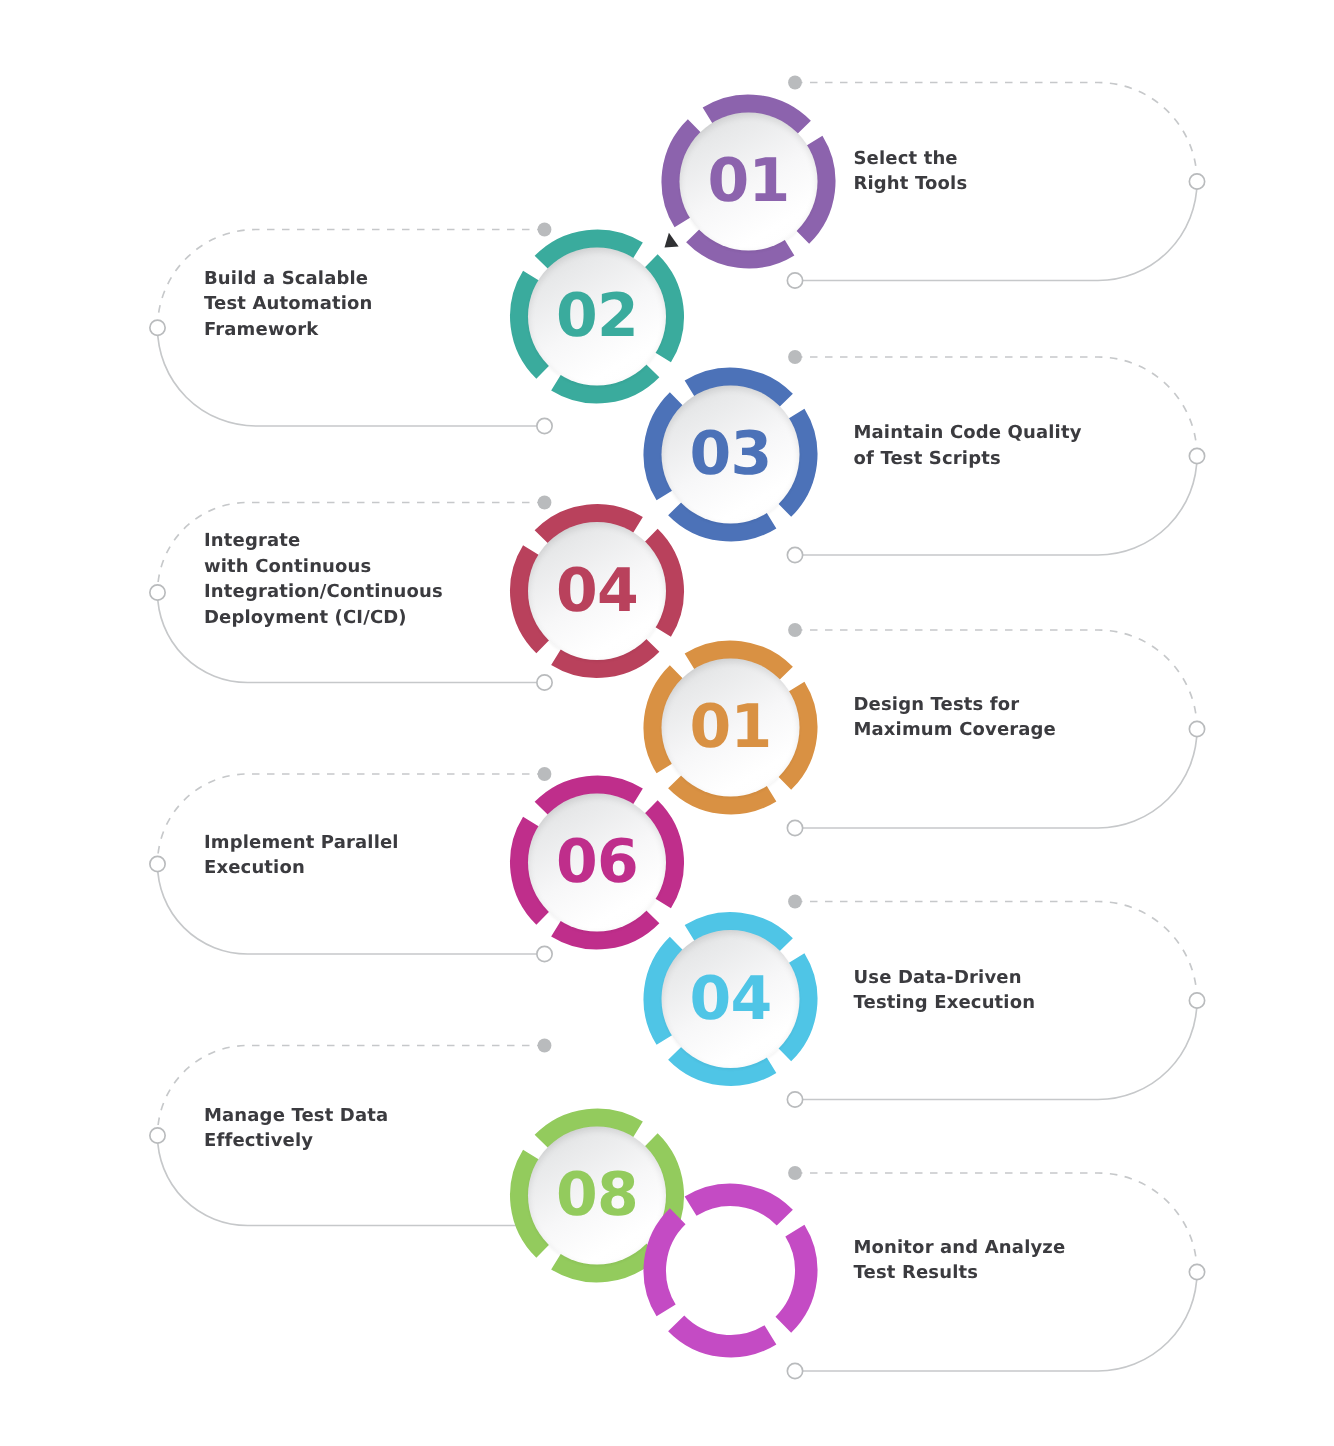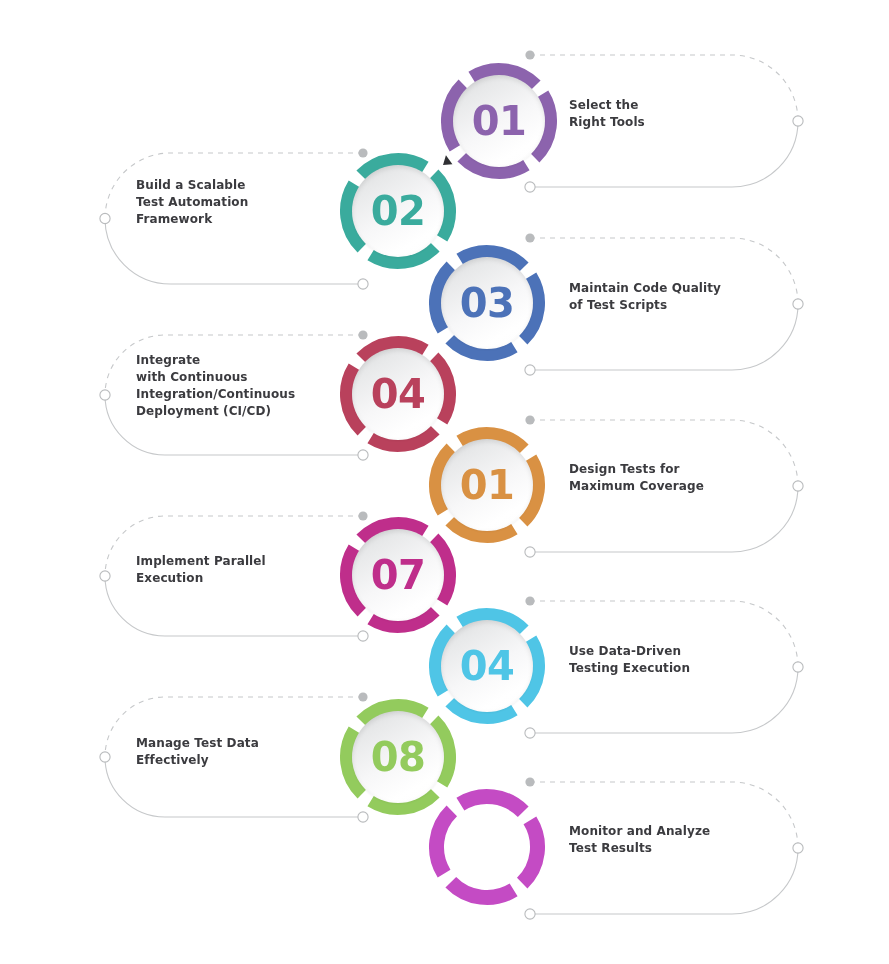--- a/index.html
+++ b/index.html
@@ -203,21 +203,21 @@
       <div class="step-text left" style="left: 136px; top: 553px;">Implement Parallel
 Execution</div>
       <div class="badge" style="left: 339px; top: 516px;">
         <svg width="118" height="118" viewBox="0 0 118 118" class="ring">
           <path d="M 94.20683769415552 22.796014313650623 A 50.5 50.5 0 0 1 101.91958099583664 85.61126767258222" fill="none" stroke="#bf2e8b" stroke-width="15" stroke-linecap="butt"></path>
           <path d="M 95.2039856863494 94.2068376941555 A 50.5 50.5 0 0 1 32.388732327417785 101.91958099583663" fill="none" stroke="#bf2e8b" stroke-width="15" stroke-linecap="butt"></path>
           <path d="M 23.793162305844497 95.20398568634938 A 50.5 50.5 0 0 1 16.080419004163367 32.388732327417785" fill="none" stroke="#bf2e8b" stroke-width="15" stroke-linecap="butt"></path>
           <path d="M 22.796014313650616 23.793162305844497 A 50.5 50.5 0 0 1 85.61126767258222 16.080419004163367" fill="none" stroke="#bf2e8b" stroke-width="15" stroke-linecap="butt"></path>
         </svg>
         <div class="inner">
-          <span class="num" style="color: rgb(191, 46, 139);">07</span>
+          <span class="num" style="color: rgb(191, 46, 139);">06</span>
         </div>
       </div>
     </div>
     <div class="step">
       <svg width="296" height="160" class="pill-svg" style="left: 516px; top: 587px;">
         <path d="M 14 14 H 216 A 66 66 0 0 1 282 80" fill="none" stroke="#c6c8ca" stroke-width="1.1" stroke-dasharray="5 5"></path>
         <path d="M 282 80 A 66 66 0 0 1 216 146 H 14" fill="none" stroke="#c6c8ca" stroke-width="1.1"></path>
         <circle cx="14" cy="14" r="4.6" fill="#b9bbbd"></circle>
         <circle cx="282" cy="80" r="5.1" fill="#ffffff" stroke="#b9bbbd" stroke-width="1.1"></circle>
         <circle cx="14" cy="146" r="5.1" fill="#ffffff" stroke="#b9bbbd" stroke-width="1.1"></circle>
@@ -239,21 +239,21 @@
     <div class="step">
       <svg width="286" height="148" class="pill-svg" style="left: 91px; top: 683px;">
         <path d="M 272 14 H 74 A 60 60 0 0 0 14 74" fill="none" stroke="#c6c8ca" stroke-width="1.1" stroke-dasharray="5 5"></path>
         <path d="M 14 74 A 60 60 0 0 0 74 134 H 272" fill="none" stroke="#c6c8ca" stroke-width="1.1"></path>
         <circle cx="272" cy="14" r="4.6" fill="#b9bbbd"></circle>
         <circle cx="14" cy="74" r="5.1" fill="#ffffff" stroke="#b9bbbd" stroke-width="1.1"></circle>
         <circle cx="272" cy="134" r="5.1" fill="#ffffff" stroke="#b9bbbd" stroke-width="1.1"></circle>
       </svg>
       <div class="step-text left" style="left: 136px; top: 735px;">Manage Test Data
 Effectively</div>
-      <div class="badge" style="left: 339px; top: 698px;">
+      <div class="badge" style="left: 339px; top: 738px;">
         <svg width="118" height="118" viewBox="0 0 118 118" class="ring">
           <path d="M 94.20683769415552 22.796014313650623 A 50.5 50.5 0 0 1 101.91958099583664 85.61126767258222" fill="none" stroke="#93cb5d" stroke-width="15" stroke-linecap="butt"></path>
           <path d="M 95.2039856863494 94.2068376941555 A 50.5 50.5 0 0 1 32.388732327417785 101.91958099583663" fill="none" stroke="#93cb5d" stroke-width="15" stroke-linecap="butt"></path>
           <path d="M 23.793162305844497 95.20398568634938 A 50.5 50.5 0 0 1 16.080419004163367 32.388732327417785" fill="none" stroke="#93cb5d" stroke-width="15" stroke-linecap="butt"></path>
           <path d="M 22.796014313650616 23.793162305844497 A 50.5 50.5 0 0 1 85.61126767258222 16.080419004163367" fill="none" stroke="#93cb5d" stroke-width="15" stroke-linecap="butt"></path>
         </svg>
         <div class="inner">
           <span class="num" style="color: rgb(147, 203, 93);">08</span>
         </div>
       </div>

